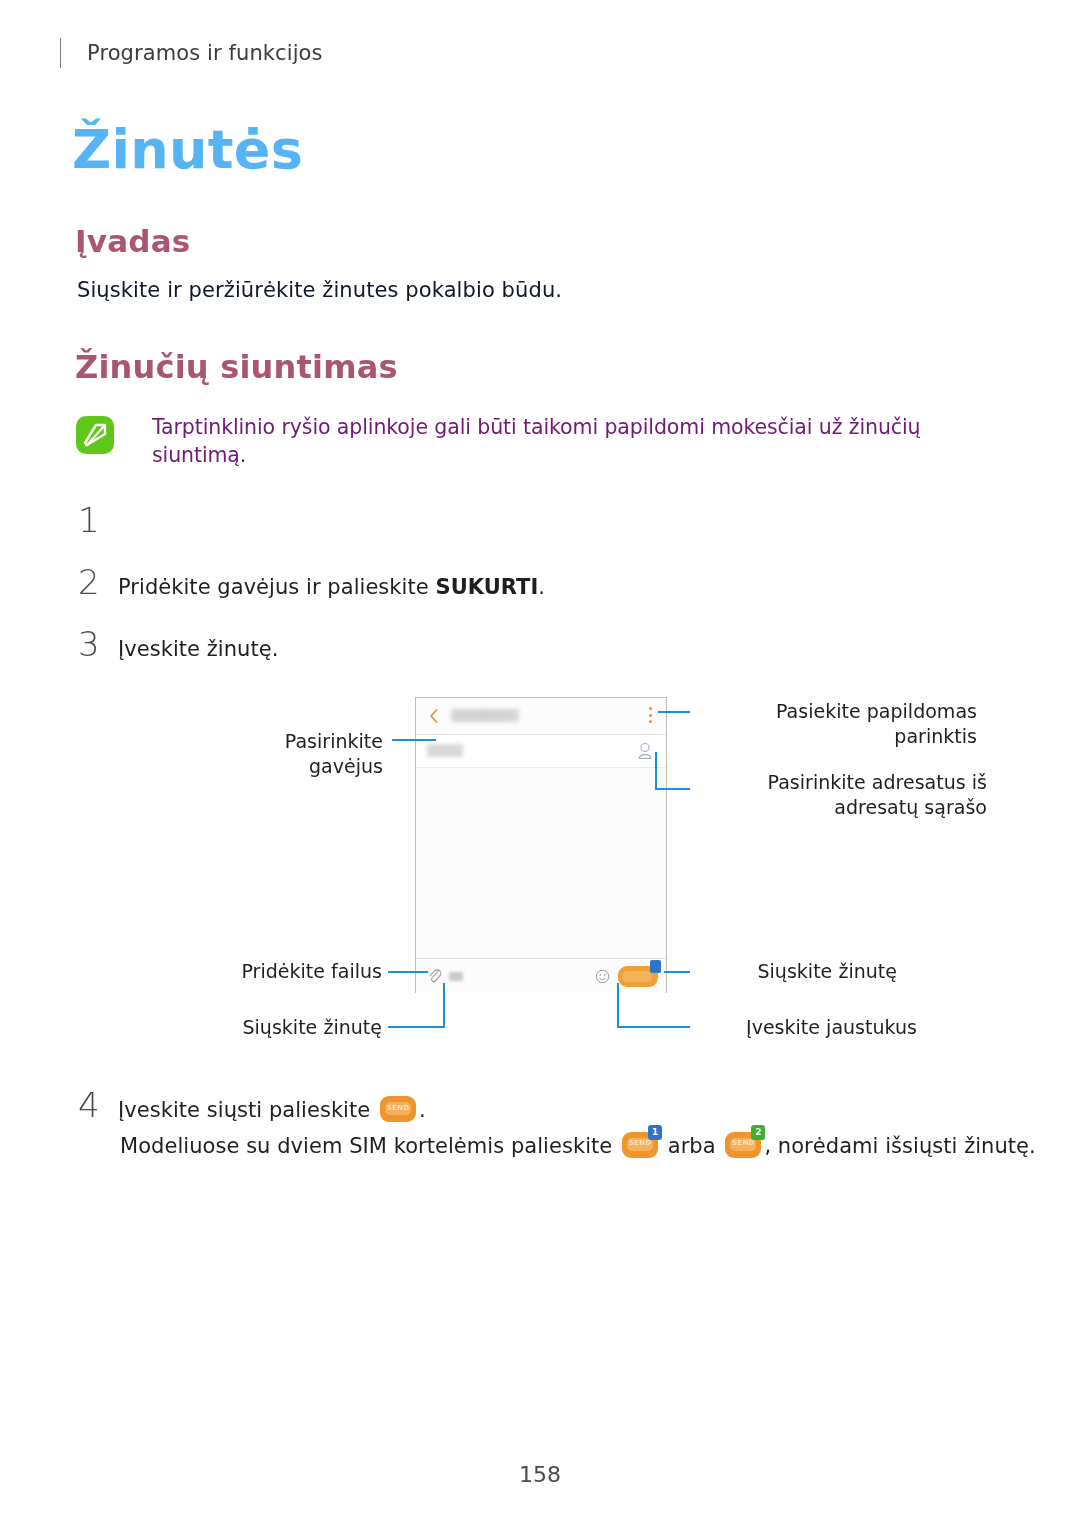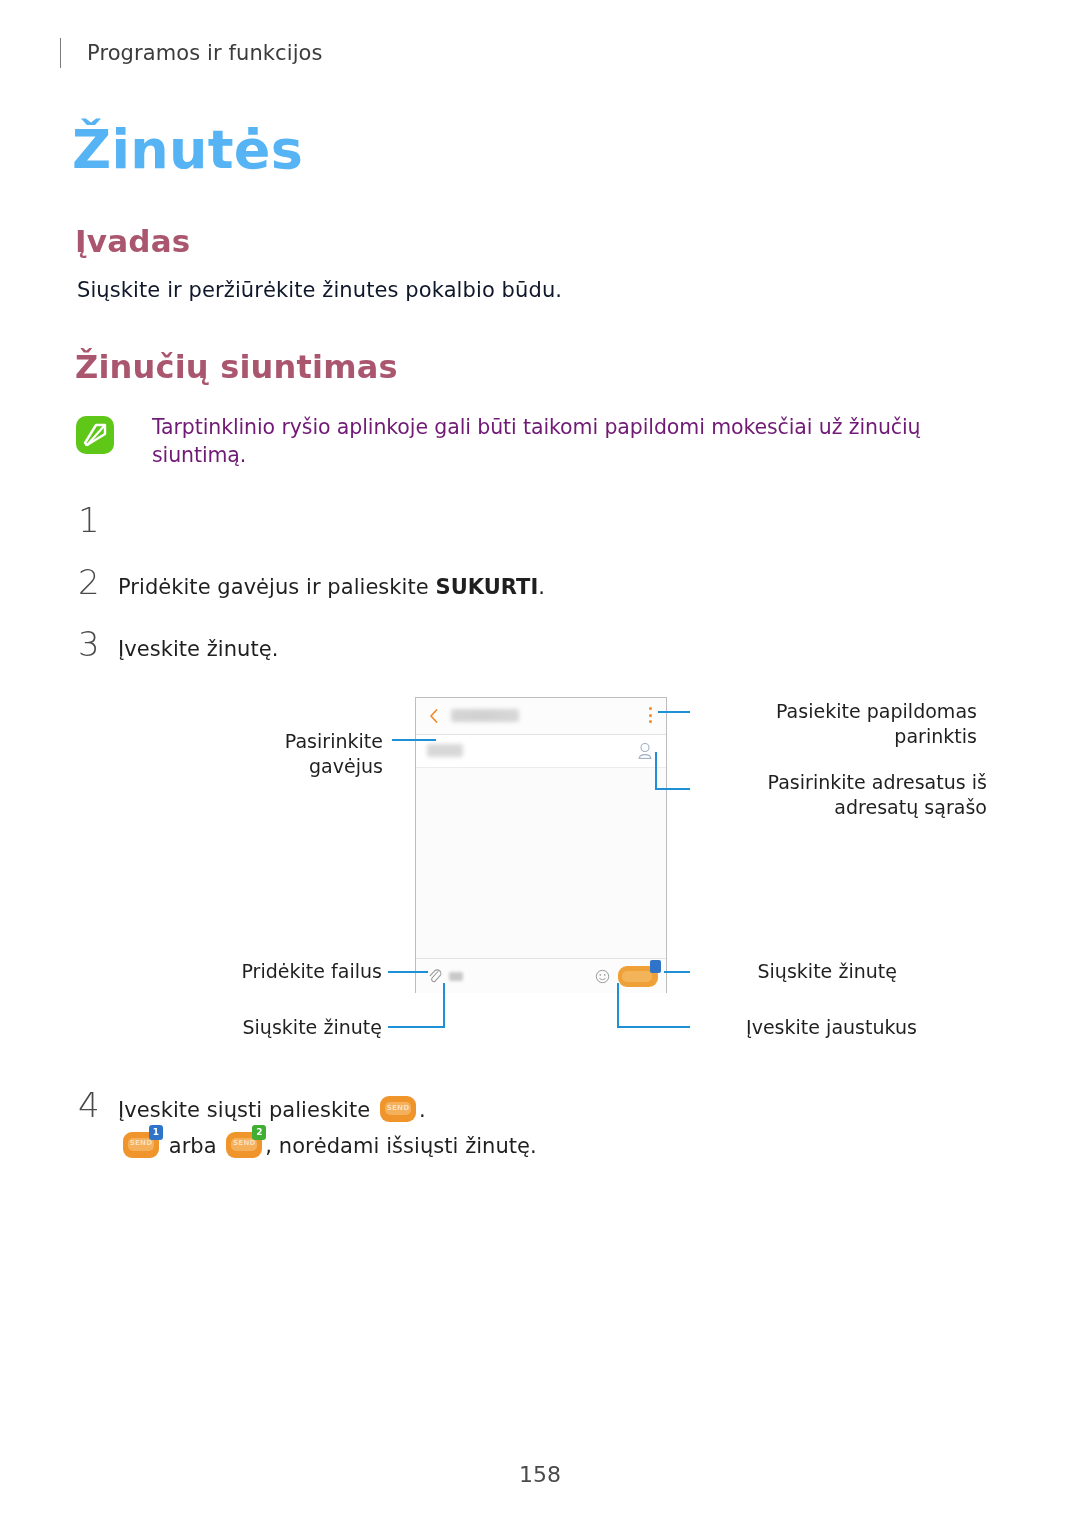--- a/index.html
+++ b/index.html
@@ -457,16 +457,16 @@
 <div class="callout right" id="co-emoji">Įveskite jaustukus</div>
 
 <div class="step" id="step4">
   <div class="step-num">4</div>
   <div class="step-text">
     <span>Įveskite siųsti palieskite </span><span class="send-chip"><span class="send-inner"></span><span class="send-label">SEND</span></span><span>.</span>
   </div>
 </div>
 
 <div id="step4b">
-  <span class="send-chip"><span class="send-inner"></span><span class="send-label">SEND</span><span class="sim-badge sim1">1</span></span><span> arba </span><span class="send-chip"><span class="send-inner"></span><span class="send-label">SEND</span><span class="sim-badge sim2">2</span></span><span>, norėdami išsiųsti žinutę.</span>
+  <span>Modeliuose su dviem SIM kortelėmis palieskite </span><span class="send-chip"><span class="send-inner"></span><span class="send-label">SEND</span><span class="sim-badge sim1">1</span></span><span> arba </span><span class="send-chip"><span class="send-inner"></span><span class="send-label">SEND</span><span class="sim-badge sim2">2</span></span><span>, norėdami išsiųsti žinutę.</span>
 </div>
 
 <div id="page-number">158</div>
 
 </body></html>

